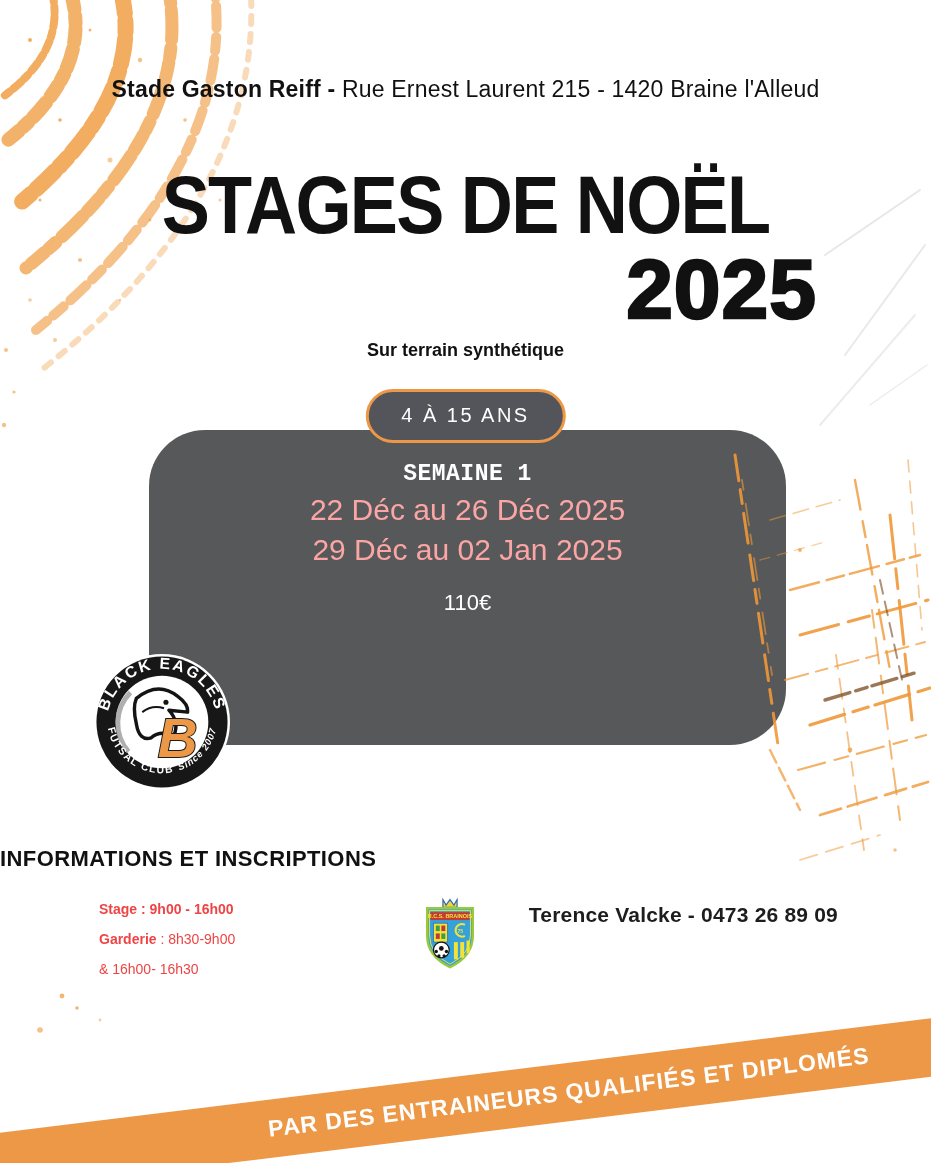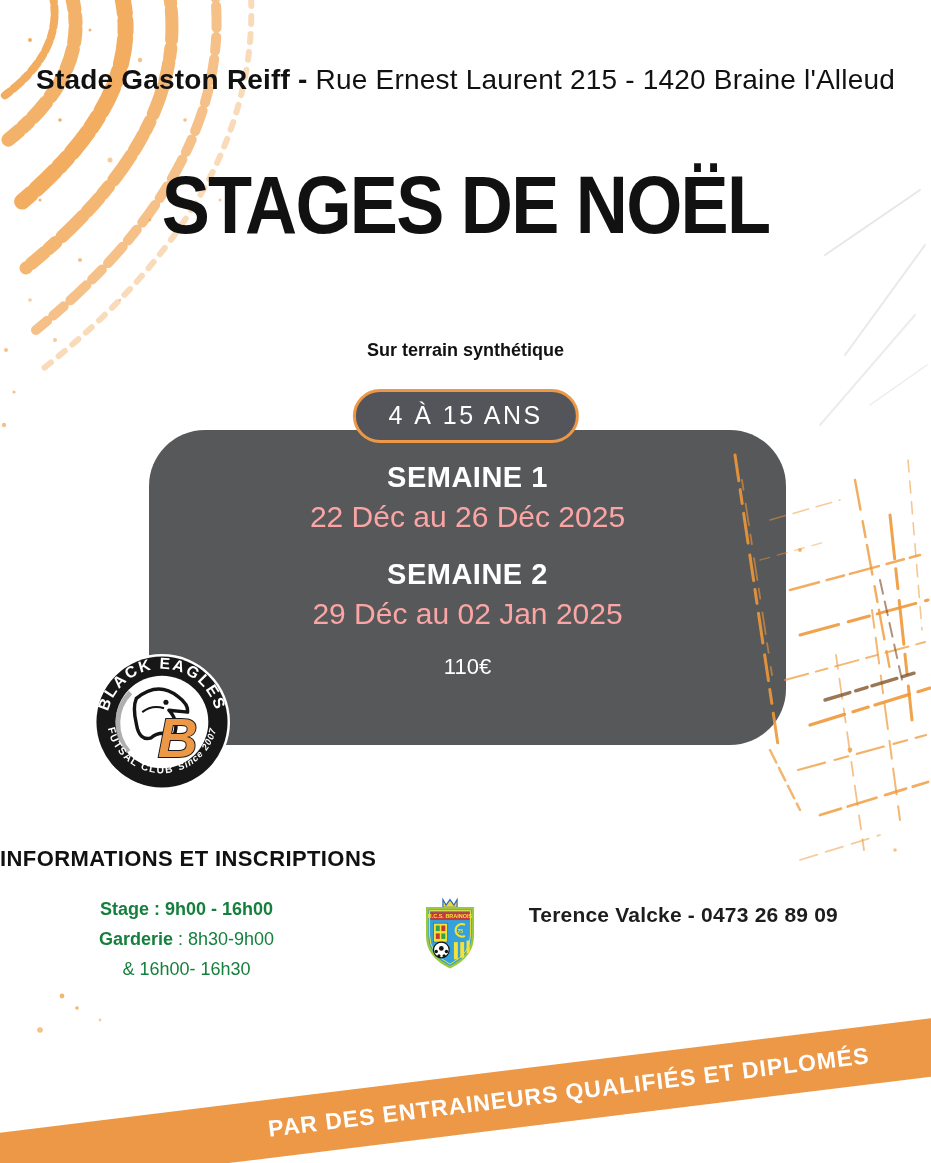--- a/index.html
+++ b/index.html
@@ -23,22 +23,22 @@
   .tex-b{position:absolute;left:650px;top:420px;z-index:3;pointer-events:none;}
   .tex-c{position:absolute;left:815px;top:185px;z-index:0;}
   .tex-d{position:absolute;left:20px;top:980px;z-index:0;}
   .brush{stroke:var(--orange-texture);fill:none;stroke-linecap:round;}
   .speck{fill:var(--orange-texture);}
   .scratch{stroke:var(--orange-texture);fill:none;stroke-linecap:round;}
   .scratch-dark{stroke:#7A4A1E;fill:none;stroke-linecap:round;}
   .scratch-gray{stroke:#E4E4E4;fill:none;stroke-linecap:round;}
   
   .address{
-    position:absolute;top:64px;left:0;width:100%;text-align:center;
-    font-size:28px;letter-spacing:.2px;z-index:2;
+    position:absolute;top:76px;left:0;width:100%;text-align:center;
+    font-size:23px;letter-spacing:.2px;z-index:2;
   }
   .address b{font-weight:700;}
   .title{
     position:absolute;top:164px;left:0;width:100%;text-align:center;
     font-size:82px;font-weight:600;letter-spacing:-2px;line-height:1;
     transform:scaleX(.88);z-index:2;
   }
   .year{
     position:absolute;top:247px;right:114px;
     font-size:84px;font-weight:700;line-height:1;
@@ -46,44 +46,44 @@
   }
   .subtitle{
     position:absolute;top:340px;left:0;width:100%;text-align:center;
     font-size:18px;font-weight:700;z-index:2;
   }
   
   .age-pill{
     position:absolute;top:389px;left:50%;transform:translateX(-50%);
     height:54px;padding:0 33px;border:3.5px solid var(--orange);
     border-radius:28px;background:var(--pill-gray);
-    color:#fff;font-size:25px;letter-spacing:2.5px;font-weight:400;
+    color:#fff;font-size:20px;letter-spacing:2.5px;font-weight:400;
     line-height:47px;white-space:nowrap;z-index:4;
   }
   
   .card{
     position:absolute;left:149px;top:430px;width:637px;height:315px;
     border-radius:56px;background:var(--card-gray);z-index:1;
     text-align:center;color:#fff;padding-top:31px;
   }
-  .week-label{font-size:29px;font-weight:700;letter-spacing:.5px;}
+  .week-label{font-size:23px;font-weight:700;letter-spacing:.5px;font-family:Liberation Mono, monospace;}
   .week-dates{font-size:30px;font-weight:400;margin-top:6px;color:#fca5a5;}
   .week2{margin-top:24px;}
   .price{font-size:22px;font-weight:400;margin-top:23px;}
   
   .eagle-logo{position:absolute;left:93px;top:653px;z-index:5;}
   .crest-logo{position:absolute;left:424px;top:898px;z-index:2;}
   
   .info-heading{
     position:absolute;top:846px;left:0;width:100%;text-align:left;
     font-size:22px;font-weight:700;letter-spacing:.4px;z-index:2;
   }
   .hours{
-    position:absolute;left:99px;top:894px;font-size:18px;line-height:30px;
-    color:#15803d;z-index:2;text-align:center;
+    position:absolute;left:99px;top:894px;font-size:14px;line-height:30px;
+    color:#ef4444;z-index:2;
   }
   .hours b{font-weight:700;}
   .contact{
     position:absolute;right:93px;top:903px;text-align:right;z-index:2;color:#1d1d1d;
   }
   .contact-name{font-size:21px;font-weight:700;letter-spacing:.2px;}
   .contact-email{font-size:19px;font-weight:400;margin-top:5px;}
   
   .banner{
     position:absolute;left:-60px;top:1140px;width:1150px;height:58px;
@@ -131,28 +131,28 @@
     <path class="scratch-gray" d="M 30,170 L 110,60" stroke-width="2" opacity="0.8"></path>
     <path class="scratch-gray" d="M 5,240 L 100,130" stroke-width="2" opacity="0.7"></path>
     <path class="scratch-gray" d="M 55,220 L 112,180" stroke-width="1.5" opacity="0.7"></path>
   </svg>
 
   <div class="address">
     <b>Stade Gaston Reiff -</b><span> Rue Ernest Laurent 215 - 1420 Braine l'Alleud</span>
   </div>
 
   <div class="title">STAGES DE NOËL</div>
+  <div class="year">2025</div>
   <div class="subtitle">Sur terrain synthétique</div>
 
   <div class="age-pill">4 À 15 ANS</div>
 
   <div class="card">
     <div class="week-label">SEMAINE 1</div>
     <div class="week-dates">22 Déc au 26 Déc 2025</div>
-    <div class="week-label week2">SEMAINE 2</div>
     <div class="week-dates">29 Déc au 02 Jan 2025</div>
     <div class="price">110€</div>
   </div>
 
   <svg class="tex-b" width="281" height="470" viewBox="0 0 281 470">
     <path class="scratch" d="M 85,35 L 128,325" stroke-width="3" stroke-dasharray="26 9 14 10 30 12" opacity="0.9"></path>
     <path class="scratch" d="M 92,60 L 122,255" stroke-width="1.8" stroke-dasharray="10 14 22 9" opacity="0.6"></path>
     <path class="scratch" d="M 120,330 L 150,390" stroke-width="2.5" stroke-dasharray="14 6" opacity="0.7"></path>
     <path class="scratch" d="M 140,170 L 270,135" stroke-width="2.5" stroke-dasharray="30 8 18 6" opacity="0.8"></path>
     <path class="scratch" d="M 150,215 L 278,180" stroke-width="3" stroke-dasharray="40 10 22 8" opacity="0.9"></path>

